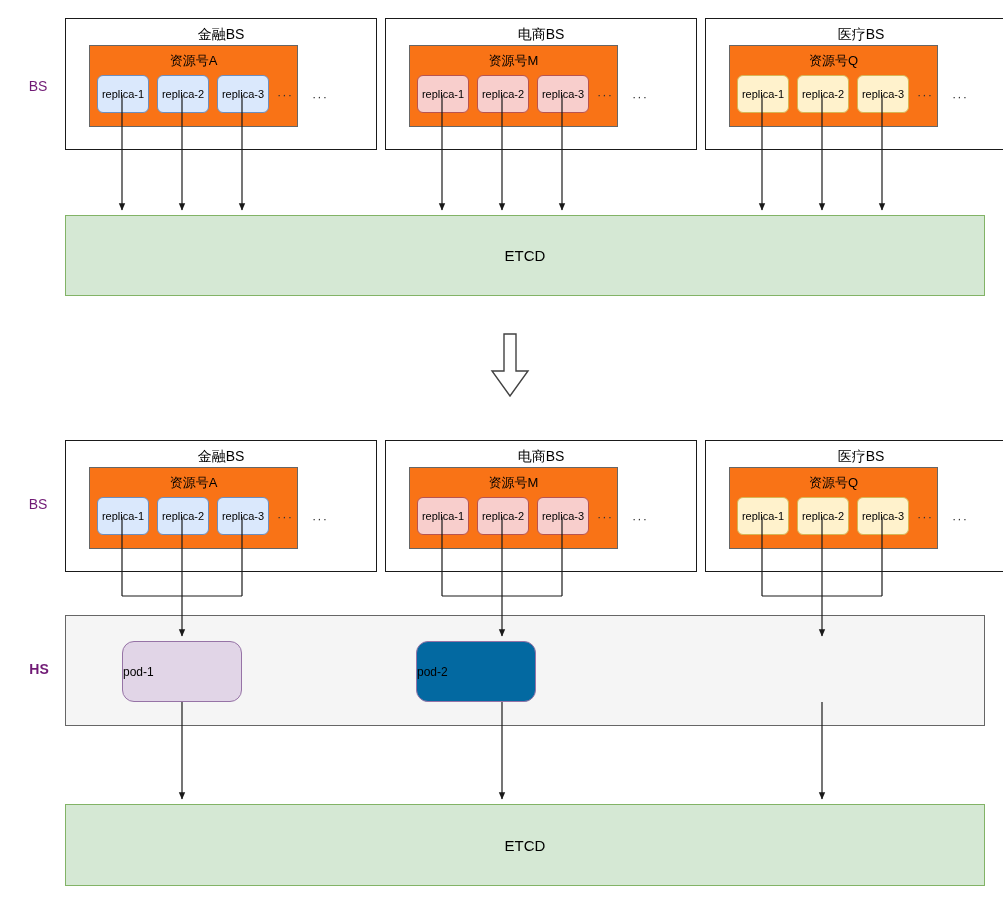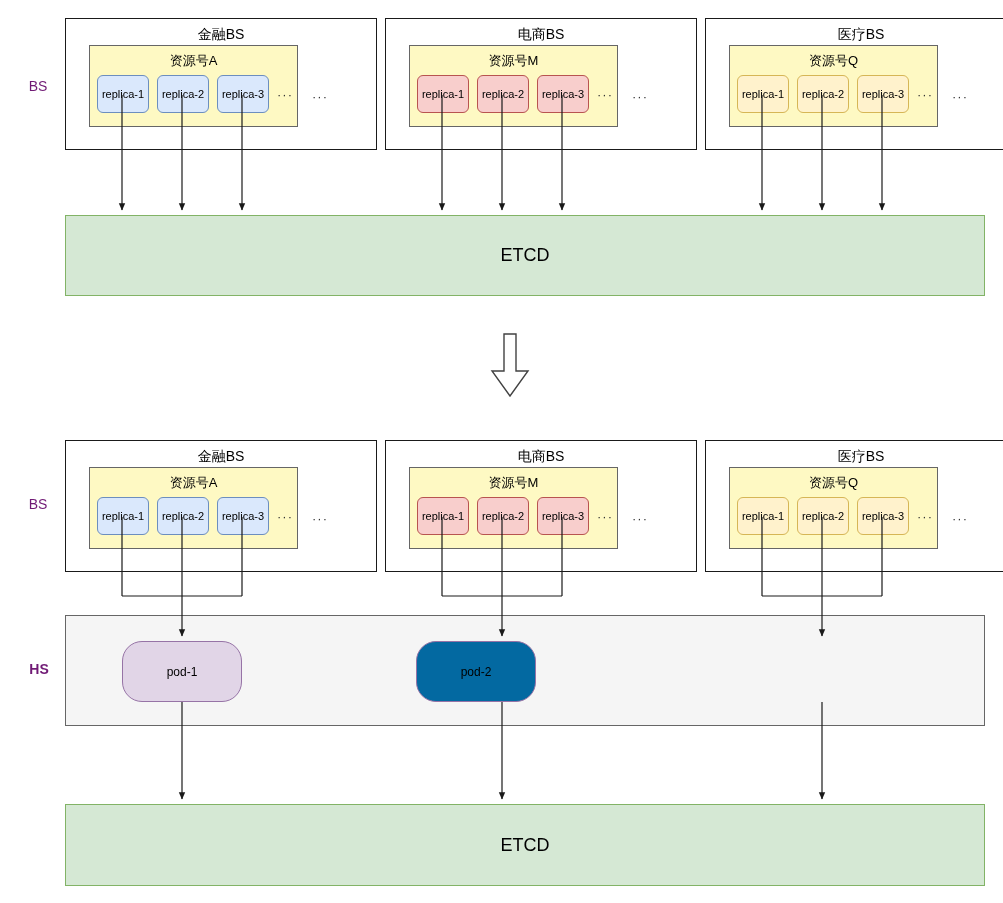--- a/index.html
+++ b/index.html
@@ -5,29 +5,29 @@
   html,body{margin:0;padding:0;background:#fff;}
   .canvas{
     position:relative;width:1003px;height:903px;background:#fff;
     font-family:"Liberation Sans","DejaVu Sans",sans-serif;color:#000;
     overflow:hidden;
   }
   .connectors{position:absolute;left:0;top:0;width:1003px;height:903px;pointer-events:none;z-index:5;}
   .row-label{position:absolute;width:44px;text-align:center;font-size:14px;color:#701a75;}
   .group{position:absolute;width:312px;height:132px;background:#fff;border:1px solid #1a1a1a;box-sizing:border-box;}
   .group-title{text-align:center;font-size:14px;padding-top:7px;}
-  .resource-box{position:absolute;left:23px;top:26px;width:209px;height:82px;background:#fef9c3;border:1px solid #666;box-sizing:border-box;}
+  .resource-box{position:absolute;left:23px;top:26px;width:209px;height:82px;background:#f97316;border:1px solid #666;box-sizing:border-box;}
   .resource-title{text-align:center;font-size:13px;margin-top:6px;}
   .chip-row{position:absolute;left:7px;top:29px;display:flex;align-items:center;gap:8px;}
   .chip{display:inline-block;width:52px;box-sizing:border-box;text-align:center;font-size:11px;padding:12px 0;border:1px solid #888;border-radius:6px;background:#eee;white-space:nowrap;}
   .ellipsis{font-size:13px;color:#333;letter-spacing:1px;}
   .ellipsis.outer{position:absolute;left:246px;top:70px;}
-  .etcd{position:absolute;left:65px;width:920px;background:#d5e8d4;border:1px solid #82b366;box-sizing:border-box;display:flex;align-items:center;justify-content:center;font-size:18px;}
+  .etcd{position:absolute;left:65px;width:920px;background:#d5e8d4;border:1px solid #82b366;box-sizing:border-box;display:flex;align-items:center;justify-content:center;font-size:15px;}
   .hs-band{position:absolute;left:65px;top:615px;width:920px;height:111px;background:#f5f5f5;border:1px solid #666;box-sizing:border-box;}
-  .pod{position:absolute;top:641px;width:120px;height:61px;background:#e1d5e7;border:1px solid #9673a6;border-radius:20px;box-sizing:border-box;display:flex;align-items:center;justify-content:center;font-size:12px;z-index:2;}
+  .pod{position:absolute;top:641px;width:120px;height:61px;background:#e1d5e7;border:1px solid #9673a6;border-radius:12px;box-sizing:border-box;display:flex;align-items:center;font-size:12px;z-index:2;}
 </style>
 </head>
 <body>
 
 <div class="canvas">
 
   <div class="row-label" style="left:16px;top:78px;">BS</div>
 
   <div class="group" style="left:65px;top:18px;">
     <div class="group-title">金融BS</div>

